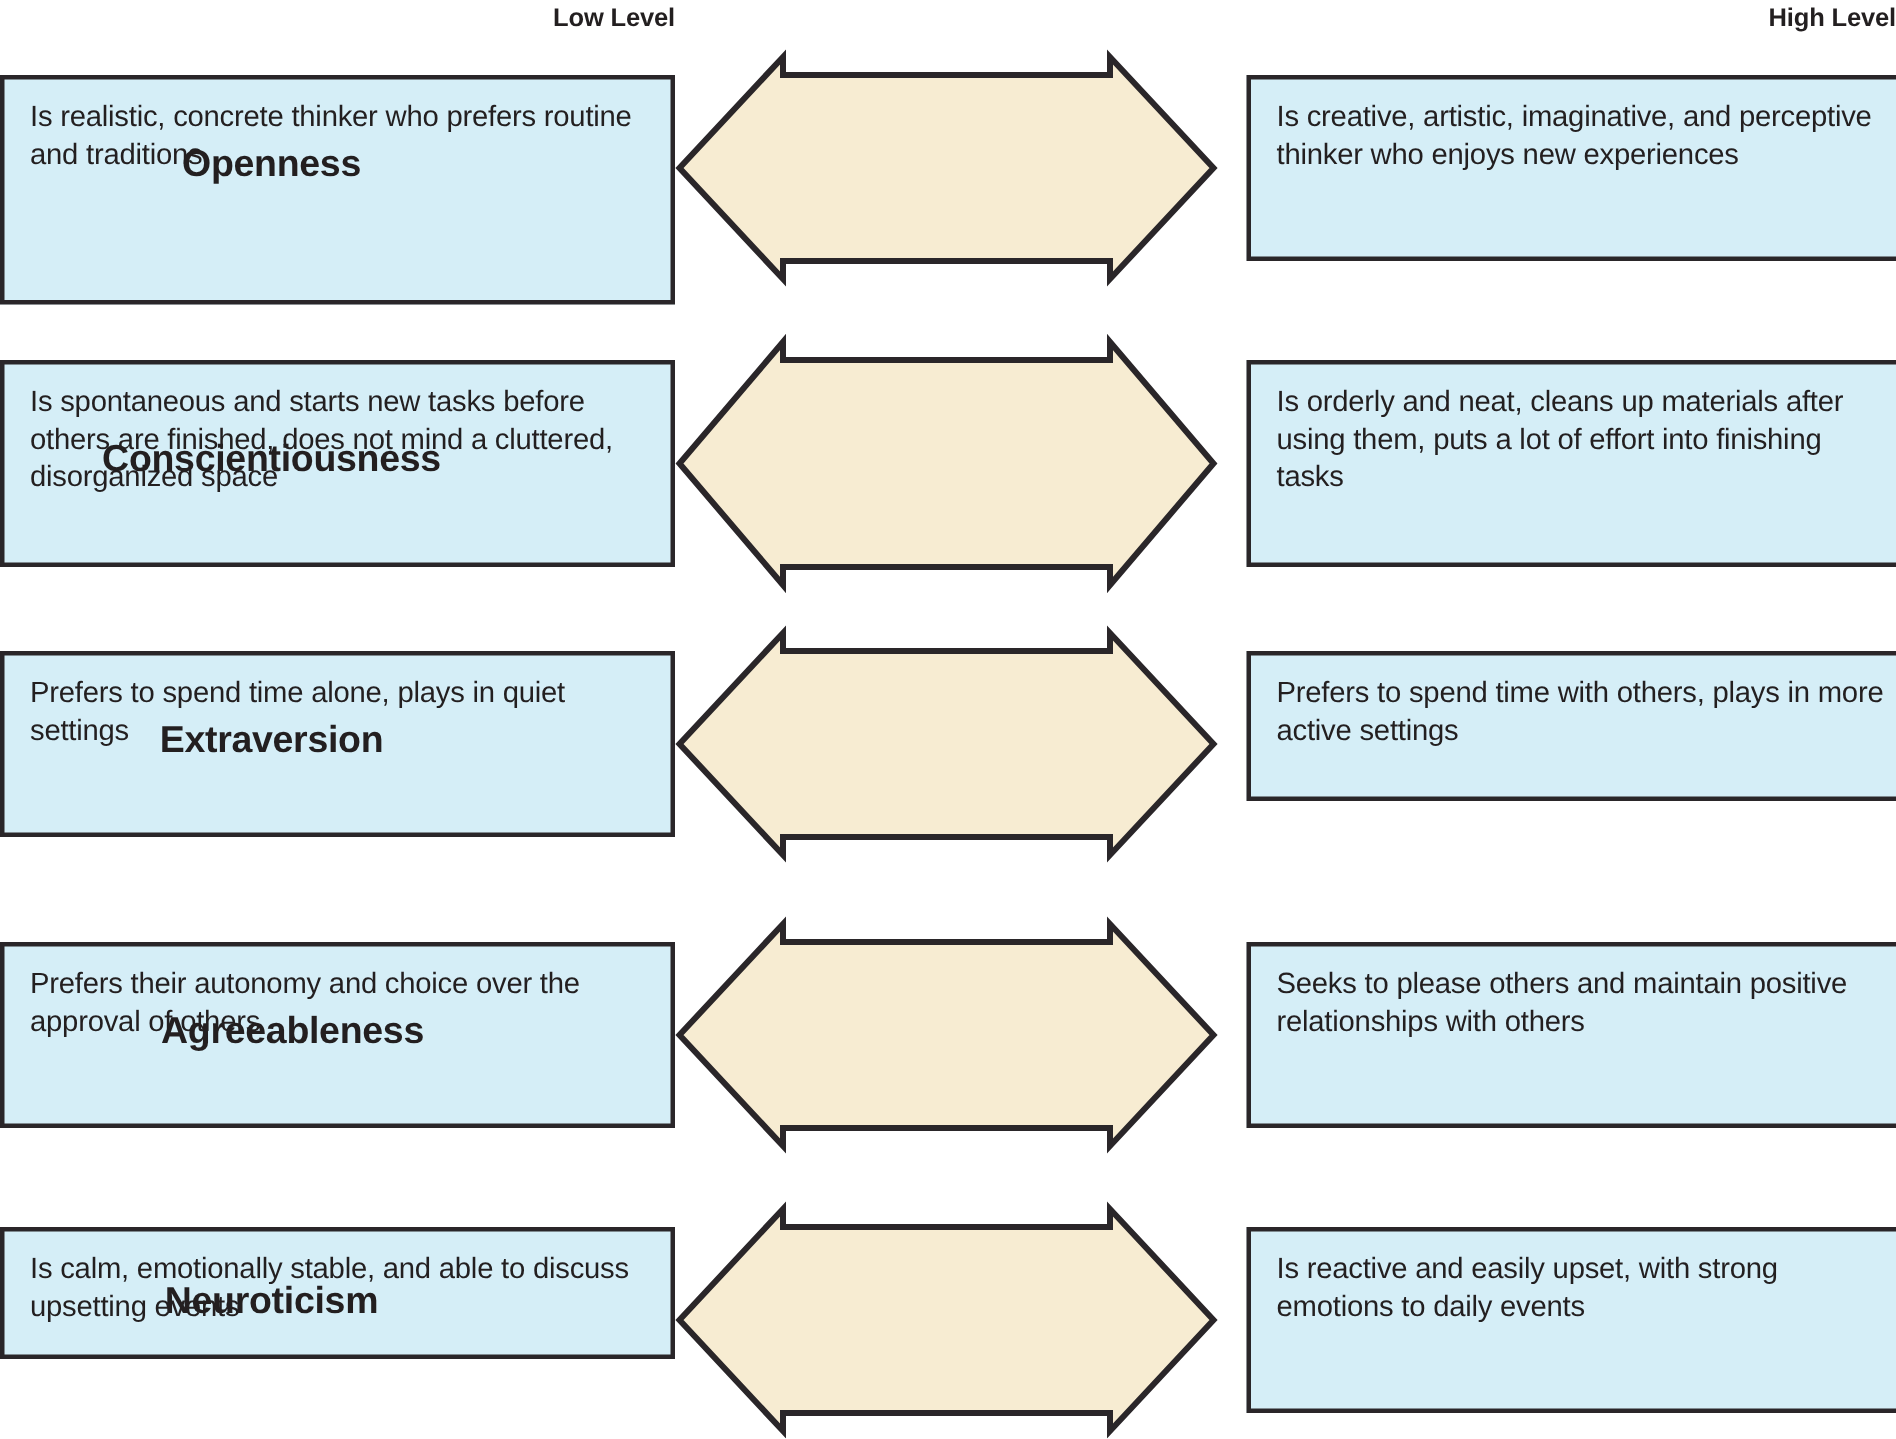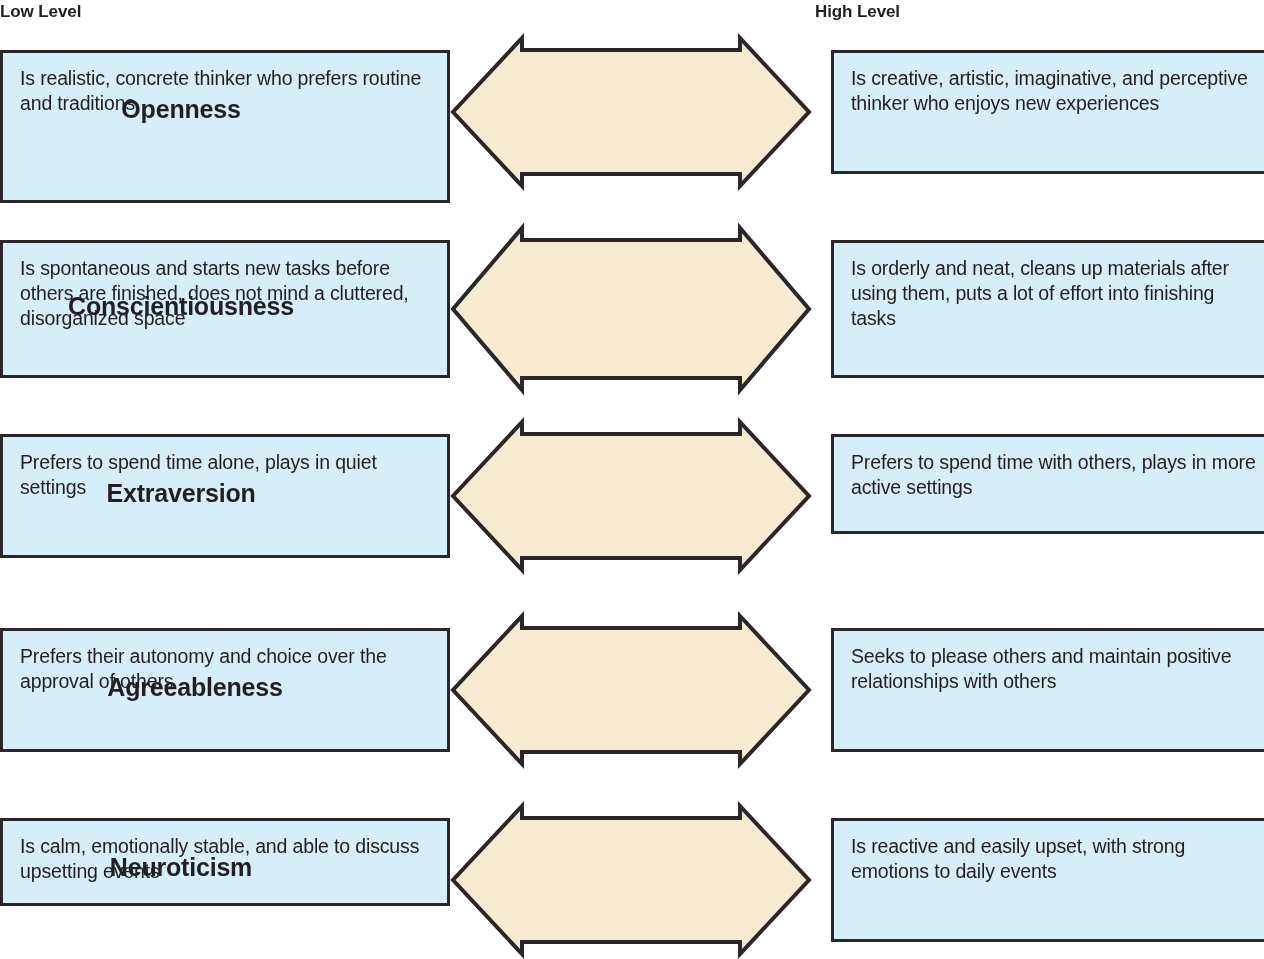--- a/index.html
+++ b/index.html
@@ -30,21 +30,21 @@
     width: 1264px;
     height: 28px;
   }
   .header-cell {
     position: absolute;
     top: 0;
     font-size: 17px;
     font-weight: bold;
     letter-spacing: -0.1px;
     color: #231f20;
-    text-align: left;
+    text-align: right;
     line-height: 24px;
     white-space: nowrap;
   }
   .hdr-low  { left: 0;    width: 450px; }
   .hdr-trait{ left: 453px; width: 357px; }
   .hdr-high { left: 815px; width: 449px; }
 
   
   .row {
     position: absolute;

